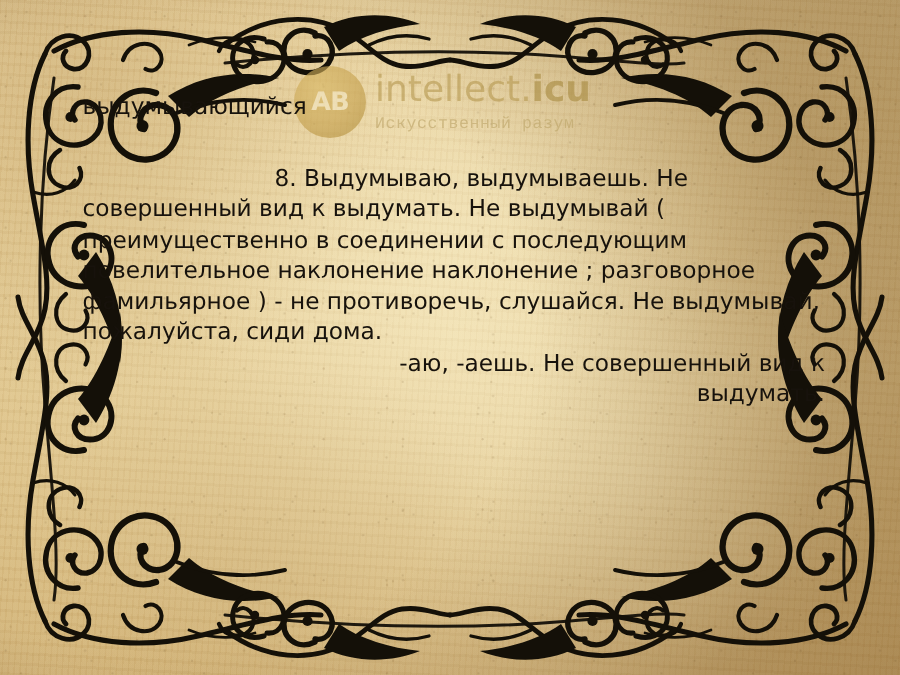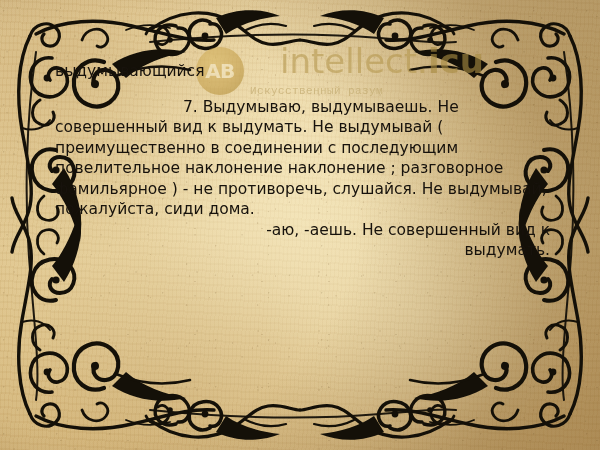--- a/index.html
+++ b/index.html
@@ -81,33 +81,32 @@
     height: 48px;
     border-radius: 50%;
     background: radial-gradient(circle at 35% 30%, #d9b863 0%, #c6a14d 55%, #a8842f 100%);
     display: flex;
     align-items: center;
     justify-content: center;
     flex: none;
     margin-right: 6px;
   }
   #wm-badge-text {
-    font-size: 20px;
+    font-size: 17px;
     font-weight: bold;
     color: #f3e6c2;
     letter-spacing: -0.5px;
     font-family: "DejaVu Sans", sans-serif;
   }
   #wm-texts { line-height: 1.05; }
   #wm-title {
-    font-size: 34px;
+    font-size: 24px;
     color: #b79a52;
     letter-spacing: 0px;
     font-family: "DejaVu Sans", sans-serif;
-    margin-left: 30px;
   }
   #wm-title .b { font-weight: bold; color: #a98c42; }
   #wm-sub {
     font-size: 11px;
     color: #bda569;
     letter-spacing: 0.4px;
     margin-top: 6px;
     font-family: Liberation Mono, monospace;
   }
 
@@ -116,21 +115,21 @@
     position: absolute;
     left: 55px;
     top: 62px;
     width: 495px;
     color: #17120c;
     font-family: "DejaVu Sans", sans-serif;
   }
   #headword {
     font-size: 15.5px;
     line-height: 1.2;
-    margin-bottom: 16px;
+    margin-bottom: 28px;
     white-space: nowrap;
   }
   .para {
     font-size: 15.5px;
     line-height: 20.5px;
     margin: 0;
   }
   #defs { margin-bottom: 14px; }
   .indent-lg { display: inline-block; width: 128px; }
   .indent-xl { display: inline-block; width: 150px; }
@@ -221,21 +220,21 @@
       <div id="wm-sub">Искусственный  разум</div>
     </div>
   </div>
 
   <div id="content">
 
     <div id="headword">выдумывающийся</div>
 
 
     <div class="para">
-      <span class="indent-lg"></span><span>7. Выдумываю, выдумываешь. Не совершенный вид  к выдумать. Не выдумывай ( преимущественно  в соединении с последующим повелительное наклонение   наклонение  ; разговорное   фамильярное ) - не противоречь, слушайся. Не выдумывай, пожалуйста, сиди дома.</span>
+      <span class="indent-lg"></span><span>8. Выдумываю, выдумываешь. Не совершенный вид  к выдумать. Не выдумывай ( преимущественно  в соединении с последующим повелительное наклонение   наклонение  ; разговорное   фамильярное ) - не противоречь, слушайся. Не выдумывай, пожалуйста, сиди дома.</span>
     </div>
 
     <div class="para" style="margin-top:0;text-align:right;">
       <span class="indent-xl"></span><span>-аю, -аешь. Не совершенный вид  к выдумать.</span>
     </div>
 
   </div>
 
 </div>
 

